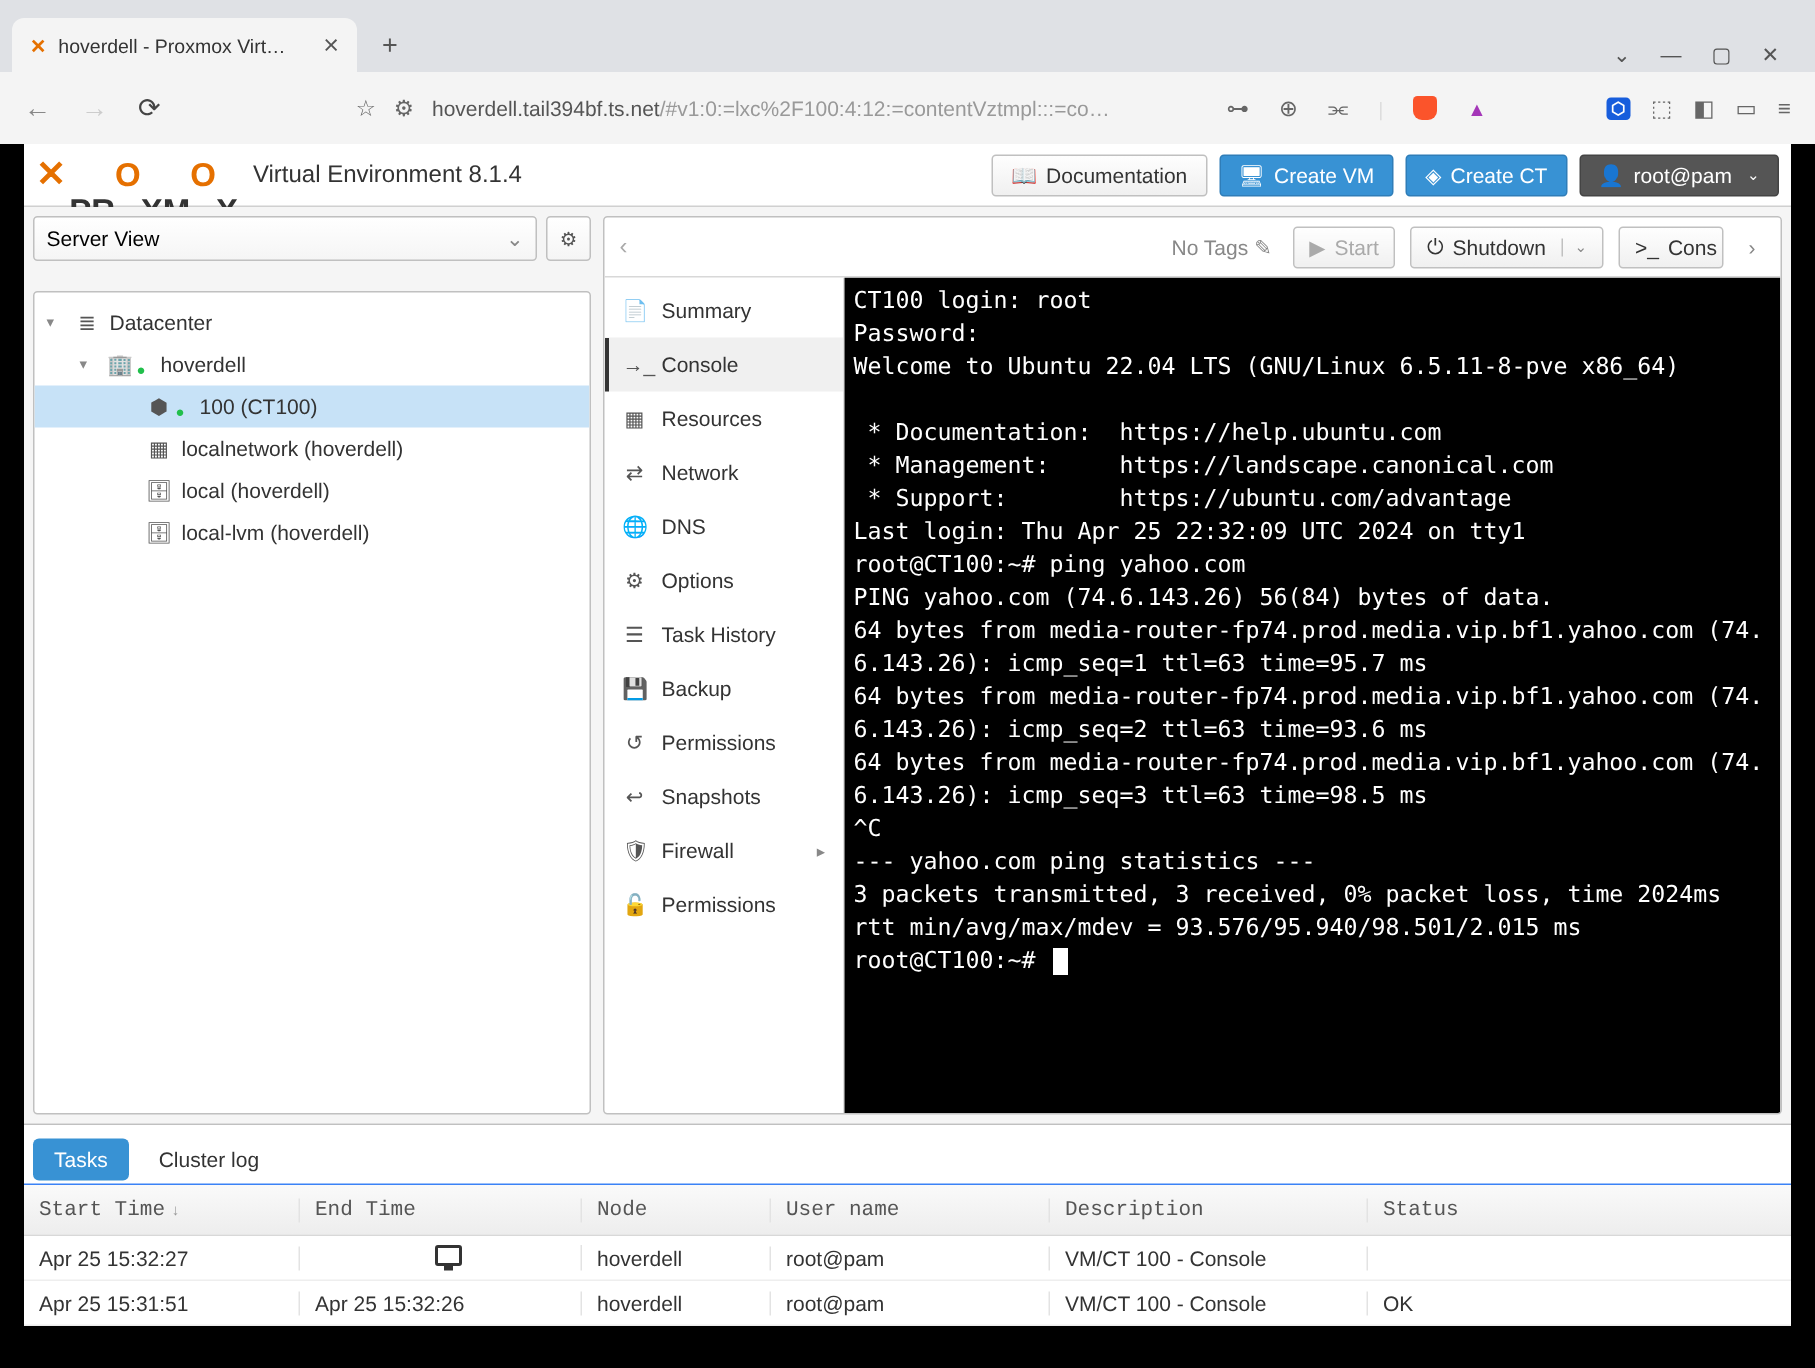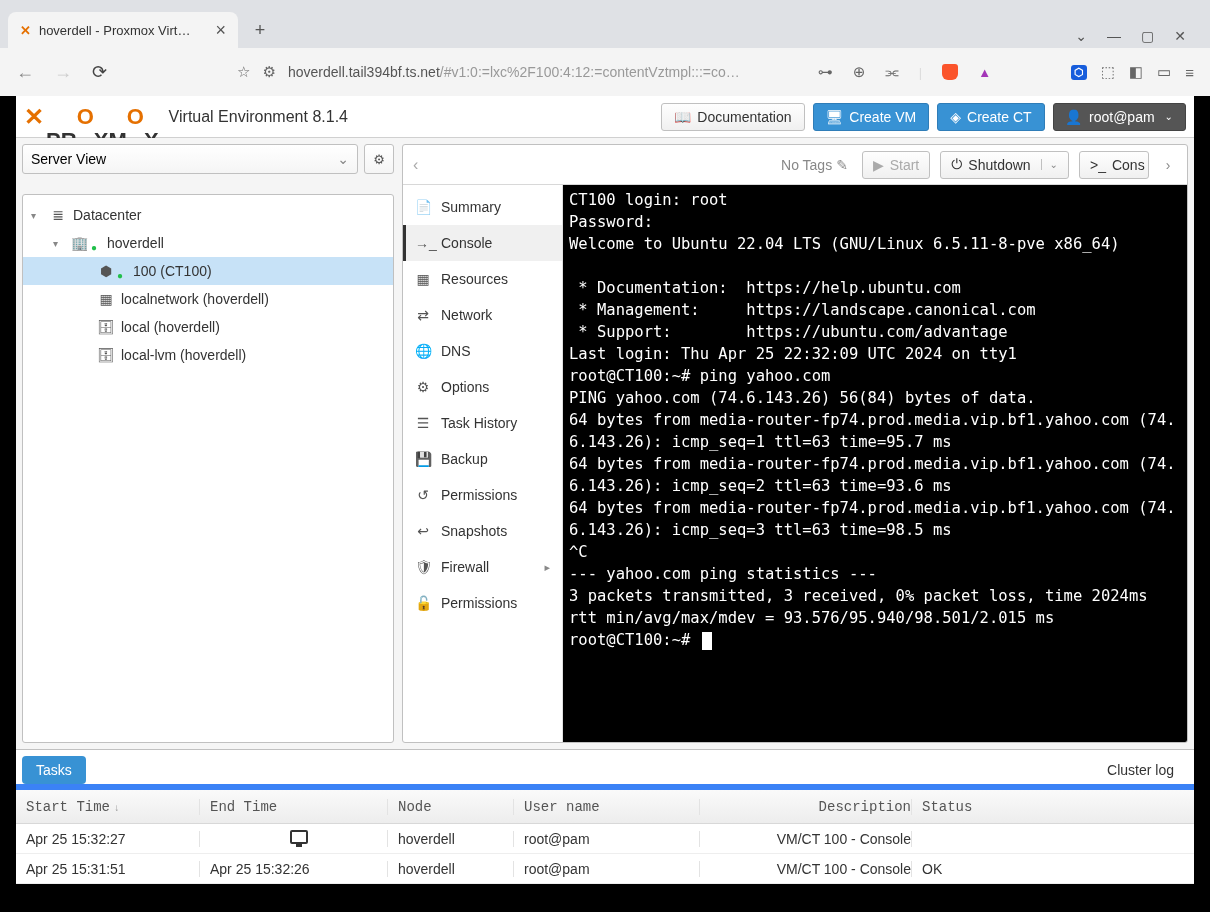--- a/index.html
+++ b/index.html
@@ -65,31 +65,31 @@
 .sub-item .arrow { margin-left: auto; color: #888; font-size: 11px; }
 .sub-icon { width: 16px; text-align: center; color: #555; }
 
 .console { flex: 1; background: #000; color: #fff; font-family: "DejaVu Sans Mono", Menlo, Consolas, monospace; font-size: 15.5px; line-height: 22px; padding: 4px 6px; white-space: pre-wrap; word-break: break-all; overflow: auto; position: relative; }
 .console::-webkit-scrollbar { width: 14px; }
 .console::-webkit-scrollbar-track { background: #d0d0d0; }
 .console::-webkit-scrollbar-thumb { background: #888; }
 .cursor-block { display: inline-block; width: 10px; height: 18px; background: #fff; vertical-align: middle; margin-left: 2px; }
 
 .bottom-panel { border-top: 1px solid #c0c0c0; background: #fff; }
-.bp-tabs { display: flex; height: 40px; align-items: center; padding: 6px 6px 0 6px; gap: 6px; border-bottom: 6px solid #3b82f6; justify-content: space-between; }
+.bp-tabs { display: flex; height: 40px; align-items: center; padding: 6px 6px 0 6px; gap: 6px; border-bottom: 1px solid #3b82f6; }
 .bp-tab { padding: 6px 14px; border-radius: 4px; font-size: 14px; color: #333; }
 .bp-tab.active { background: #3892d4; color: #fff; }
 .bp-grid { overflow: auto; }
 .bp-header { display: flex; height: 34px; align-items: center; background: linear-gradient(#fafafa,#ededed); border-bottom: 1px solid #d8d8d8; color: #555; font-size: 14px; font-family: Liberation Mono, monospace; }
 .bp-row { display: flex; height: 30px; align-items: center; border-bottom: 1px solid #eee; font-size: 14px; color: #333; }
 .c-start { width: 184px; padding-left: 10px; border-right: 1px solid #e3e3e3; }
 .c-end { width: 188px; padding-left: 10px; border-right: 1px solid #e3e3e3; }
 .c-node { width: 126px; padding-left: 10px; border-right: 1px solid #e3e3e3; }
 .c-user { width: 186px; padding-left: 10px; border-right: 1px solid #e3e3e3; }
-.c-desc { width: 212px; padding-left: 10px; border-right: 1px solid #e3e3e3; text-align: right; }
+.c-desc { width: 212px; padding-left: 10px; border-right: 1px solid #e3e3e3; }
 .c-status { flex: 1; padding-left: 10px; }
 .sort-ind { font-size: 10px; color: #999; margin-left: 4px; }
 .monitor-icon { display:inline-block; width:18px; height:14px; border:2px solid #333; border-radius:2px; position:relative; }
 .monitor-icon::after { content:""; position:absolute; bottom:-5px; left:4px; width:6px; height:3px; background:#333; }
 </style>
 </head>
 <body>
 
 <div class="browser-chrome">
   <div class="tab-bar">

